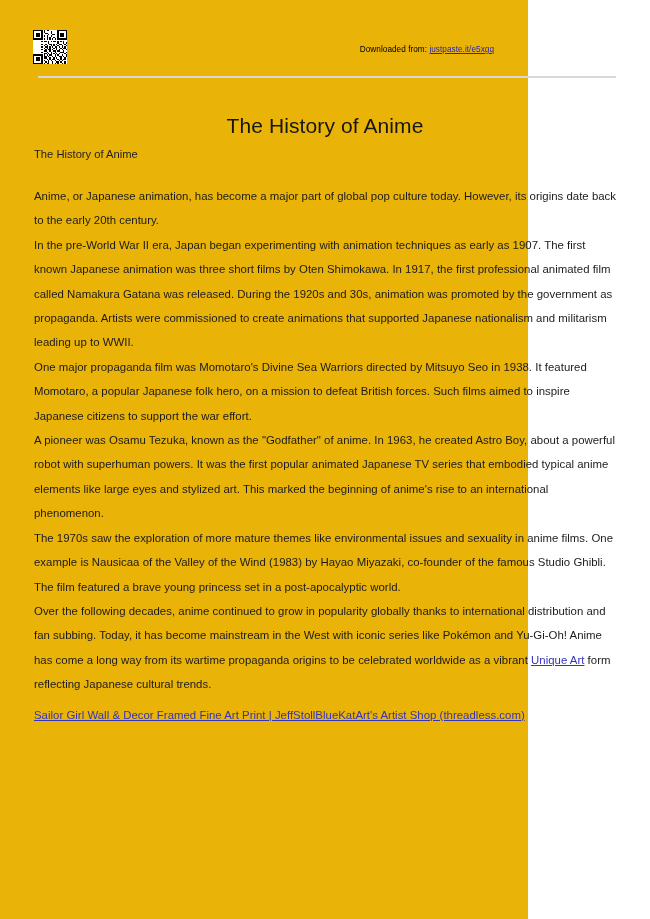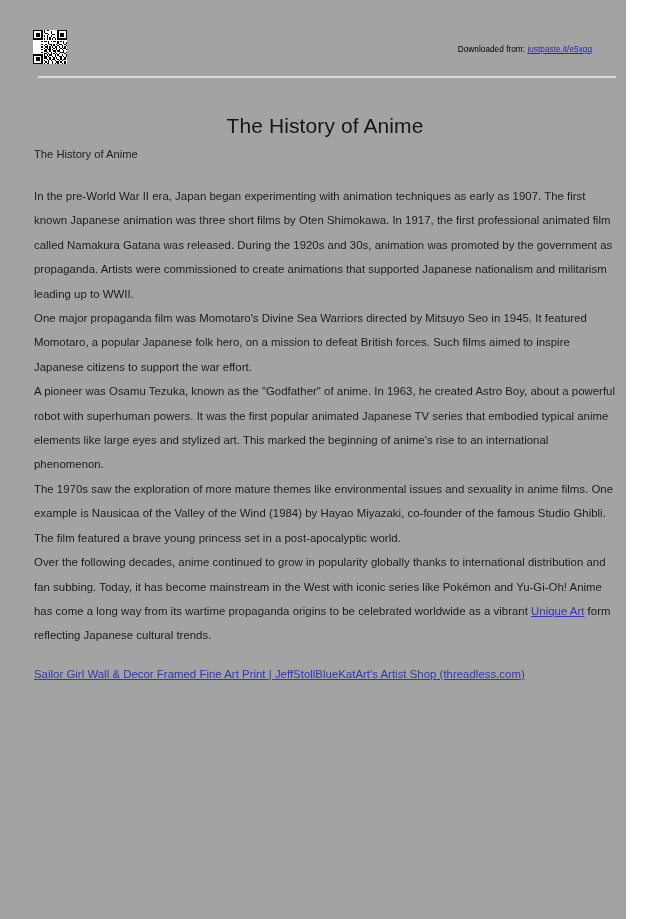--- a/index.html
+++ b/index.html
@@ -11,23 +11,23 @@
     width: 650px;
     height: 919px;
     overflow: hidden;
     font-family: "Liberation Sans", sans-serif;
     color: #1a1a1a;
     -webkit-font-smoothing: antialiased;
   }
 
   .page {
     position: relative;
-    width: 626px;
+    width: 528px;
     height: 919px;
-    background: #a3a3a3;
+    background: #eab308;
     box-sizing: border-box;
   }
 
   
   .header {
     position: relative;
     height: 58px;
     padding: 0;
   }
   .qr {
@@ -96,21 +96,21 @@
     line-height: 24.4px;
     color: #1b1b1b;
     text-align: left;
     letter-spacing: 0.02px;
   }
   .inline-link {
     color: #3333bb;
   }
 
   .link-list {
-    margin-top: 14px;
+    margin-top: 6px;
   }
   .doc-link {
     display: block;
     font-size: 11.4px;
     line-height: 24.4px;
     color: #3333bb;
     text-decoration: underline;
     letter-spacing: 0.02px;
     cursor: pointer;
   }
@@ -270,24 +270,25 @@
 
     <div class="hrule"></div>
   </div>
 
   <h1 class="doc-title">The History of Anime</h1>
 
   <div class="content">
 
     <div class="subtitle">The History of Anime</div>
 
+    <p class="body-par">Anime, or Japanese animation, has become a major part of global pop culture today. However, its origins date back to the early 20th century.</p>
     <p class="body-par">In the pre-World War II era, Japan began experimenting with animation techniques as early as 1907. The first known Japanese animation was three short films by Oten Shimokawa. In 1917, the first professional animated film called Namakura Gatana was released. During the 1920s and 30s, animation was promoted by the government as propaganda. Artists were commissioned to create animations that supported Japanese nationalism and militarism leading up to WWII.</p>
-    <p class="body-par">One major propaganda film was Momotaro's Divine Sea Warriors directed by Mitsuyo Seo in 1945. It featured Momotaro, a popular Japanese folk hero, on a mission to defeat British forces. Such films aimed to inspire Japanese citizens to support the war effort.</p>
+    <p class="body-par">One major propaganda film was Momotaro's Divine Sea Warriors directed by Mitsuyo Seo in 1938. It featured Momotaro, a popular Japanese folk hero, on a mission to defeat British forces. Such films aimed to inspire Japanese citizens to support the war effort.</p>
     <p class="body-par">A pioneer was Osamu Tezuka, known as the "Godfather" of anime. In 1963, he created Astro Boy, about a powerful robot with superhuman powers. It was the first popular animated Japanese TV series that embodied typical anime elements like large eyes and stylized art. This marked the beginning of anime's rise to an international phenomenon.</p>
-    <p class="body-par">The 1970s saw the exploration of more mature themes like environmental issues and sexuality in anime films. One example is Nausicaa of the Valley of the Wind (1984) by Hayao Miyazaki, co-founder of the famous Studio Ghibli. The film featured a brave young princess set in a post-apocalyptic world.</p>
+    <p class="body-par">The 1970s saw the exploration of more mature themes like environmental issues and sexuality in anime films. One example is Nausicaa of the Valley of the Wind (1983) by Hayao Miyazaki, co-founder of the famous Studio Ghibli. The film featured a brave young princess set in a post-apocalyptic world.</p>
 
     <p class="body-par"><span>Over the following decades, anime continued to grow in popularity globally thanks to international distribution and fan subbing. Today, it has become mainstream in the West with iconic series like Pokémon and Yu-Gi-Oh! Anime has come a long way from its wartime propaganda origins to be celebrated worldwide as a vibrant </span><a class="inline-link" href="#">Unique Art</a><span> form reflecting Japanese cultural trends.</span></p>
 
     <div class="link-list">
       <a class="doc-link" href="#">Sailor Girl Wall &amp; Decor Framed Fine Art Print | JeffStollBlueKatArt's Artist Shop (threadless.com)</a>
     </div>
 
   </div>
 </div>
 

